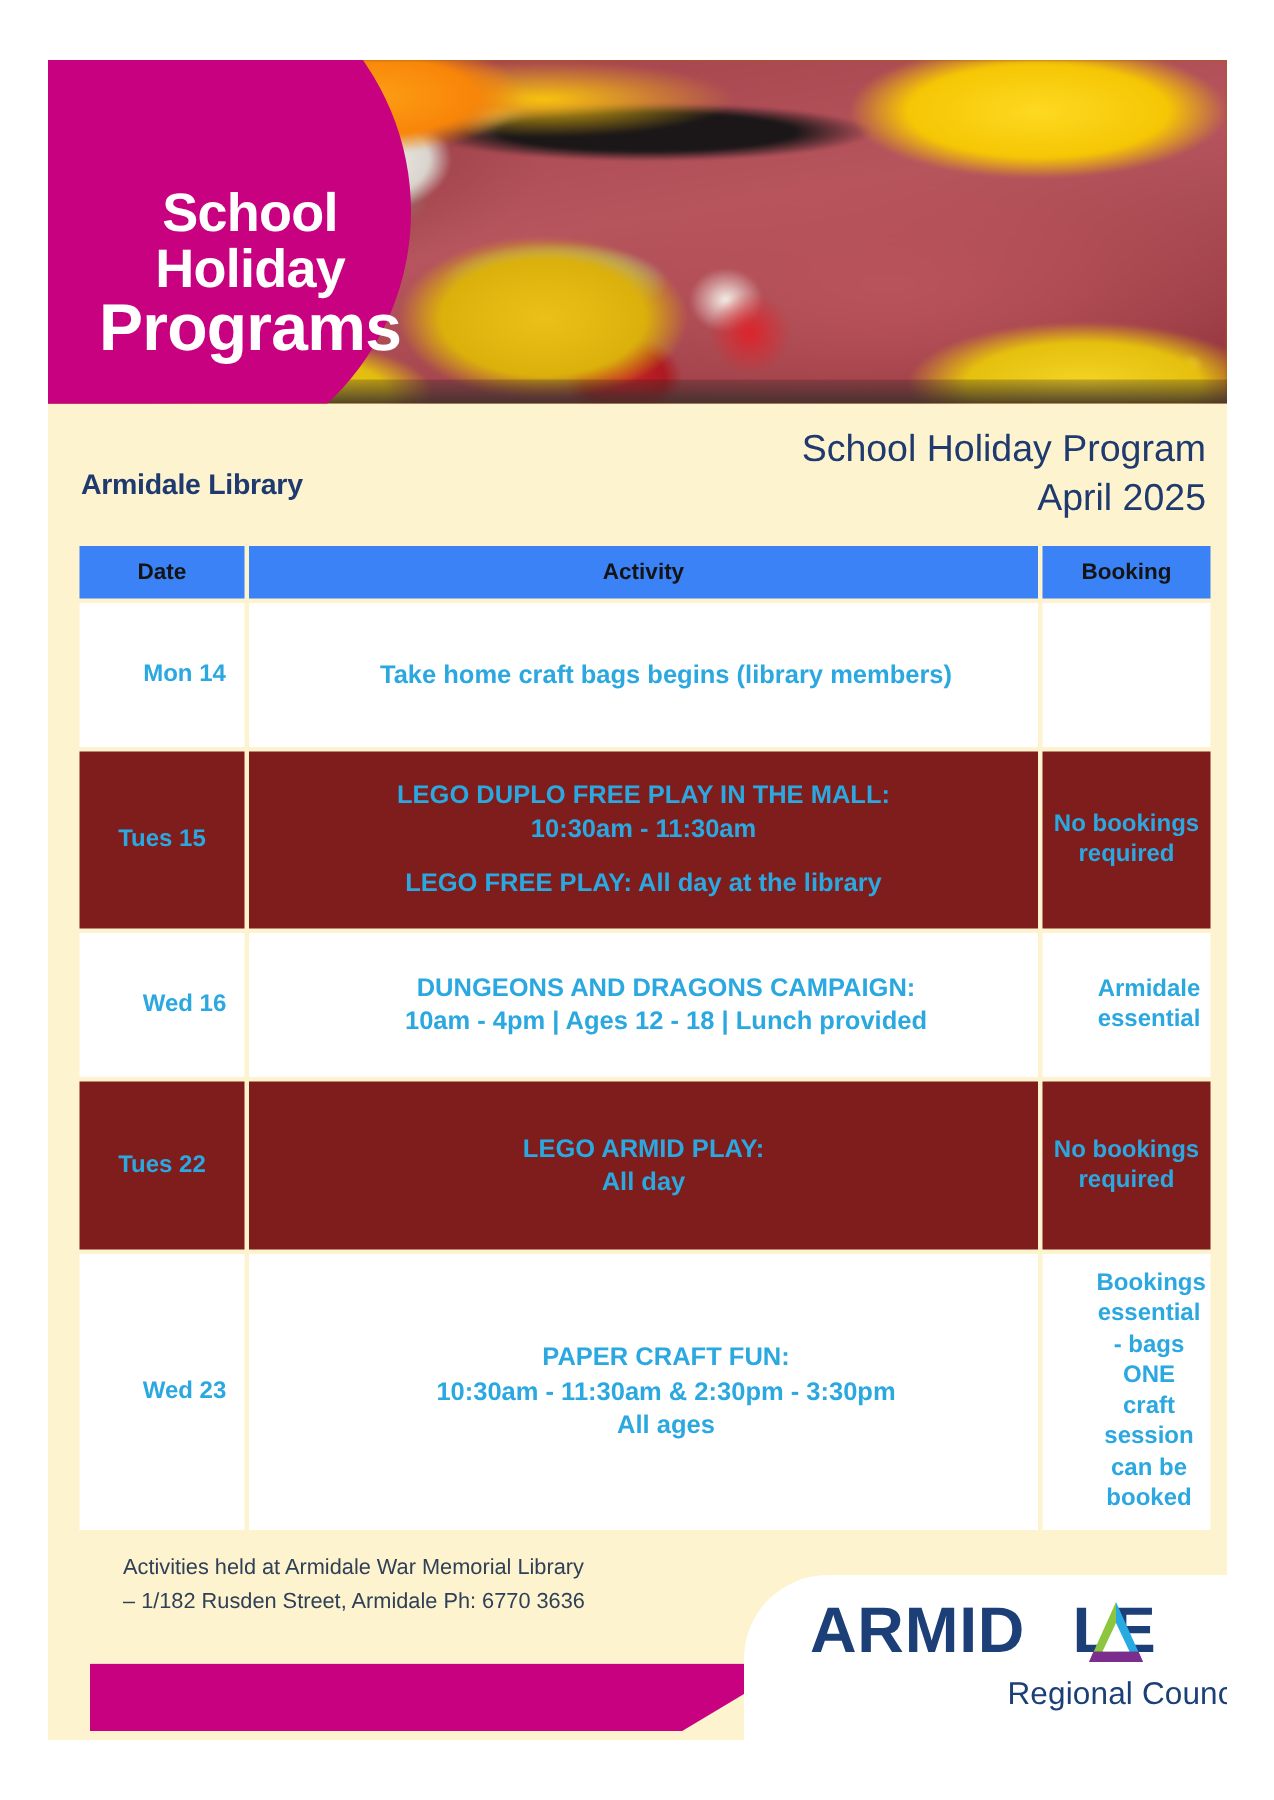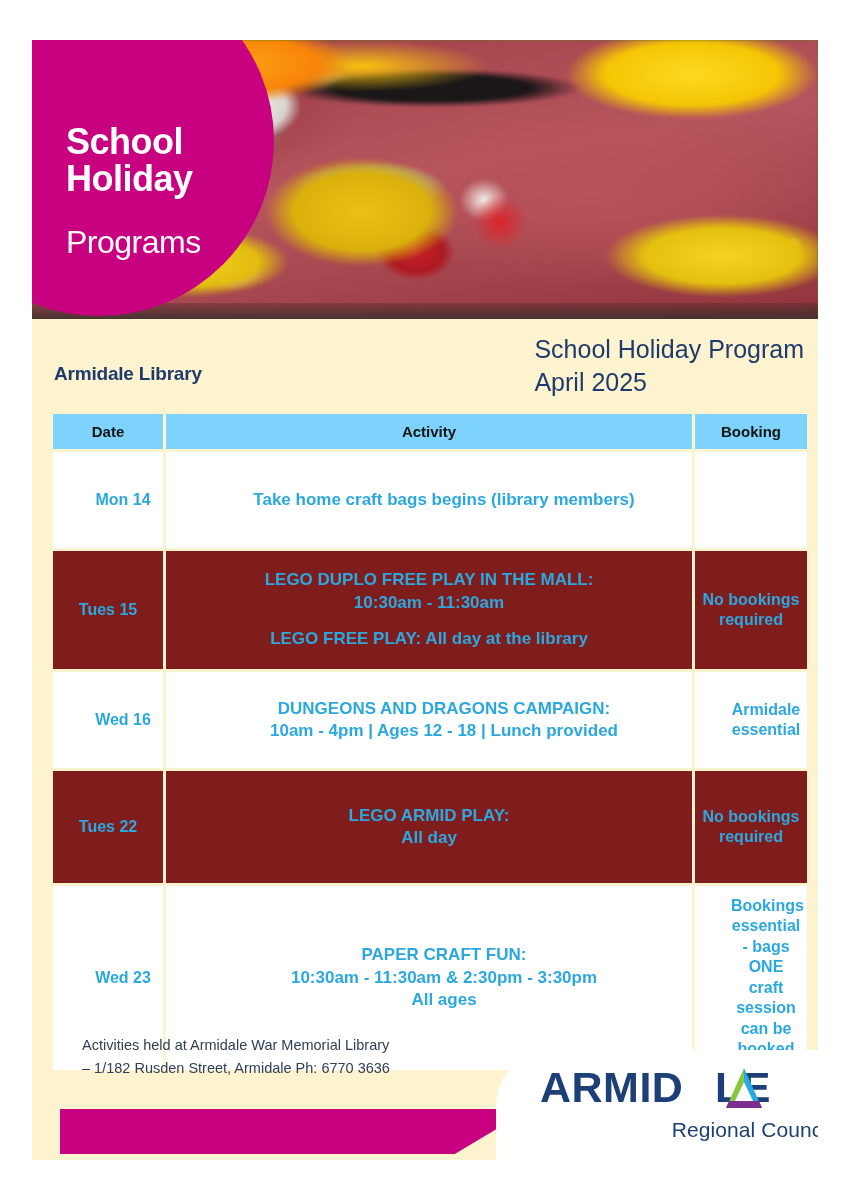--- a/index.html
+++ b/index.html
@@ -22,23 +22,24 @@
     width: 786px;
     height: 1120px;
     background: #fdf3ce;
     overflow: hidden;
   }
 
   
   .hero {
     position: relative;
     width: 786px;
-    height: 279px;
+    height: 229px;
     overflow: hidden;
-    background: #4d7c0f;
+    background: #a16207;
+    text-align: center;
   }
   
   .hero-photo {
     position: absolute;
     inset: 0;
     background-color: #a8414a;
     background-image:
       
       radial-gradient(ellipse 90px 46px at 60px 34px, #120f10 0%, #120f10 52%, rgba(18,15,16,0) 78%),
       radial-gradient(ellipse 52px 26px at 128px 62px, #2d2a2b 0%, rgba(45,42,43,0) 80%),
@@ -120,24 +121,23 @@
     color: #ffffff;
     line-height: 1.02;
     letter-spacing: -0.5px;
   }
   .hero-title .l1, .hero-title .l2 {
     font-size: 36px;
     font-weight: 700;
     display: block;
   }
   .hero-title .l3 {
-    font-size: 32px;
-    font-weight: 400;
+    font-size: 44px;
+    font-weight: 700;
     display: block;
-    margin-top: 29px;
   }
 
   
   .title-row {
     position: relative;
     height: 92px;
     padding: 0 18px 0 22px;
   }
   .lib-name {
     position: absolute;
@@ -145,41 +145,41 @@
     top: 44px;
     font-size: 19px;
     font-weight: 700;
     color: #1f3a6e;
     letter-spacing: -0.2px;
   }
   .prog-lines {
     position: absolute;
     right: 14px;
     top: 14px;
-    text-align: left;
+    text-align: right;
     color: #1f3a6e;
     font-size: 25px;
     font-weight: 400;
     line-height: 1.32;
   }
 
   
   .table {
     margin: 0 20px 0 18px;
     border-collapse: separate;
     border-spacing: 3px 3px;
     width: 748px;
     table-layout: fixed;
   }
   .table col.c-date  { width: 110px; }
   .table col.c-act   { width: 526px; }
   .table col.c-book  { width: 112px; }
 
   .table th {
-    background: #7dd3fc;
+    background: #3b82f6;
     color: #141414;
     font-size: 15px;
     font-weight: 700;
     padding: 9px 4px;
     text-align: center;
   }
   .table td {
     text-align: center;
     vertical-align: middle;
     color: #2ba8e0;

